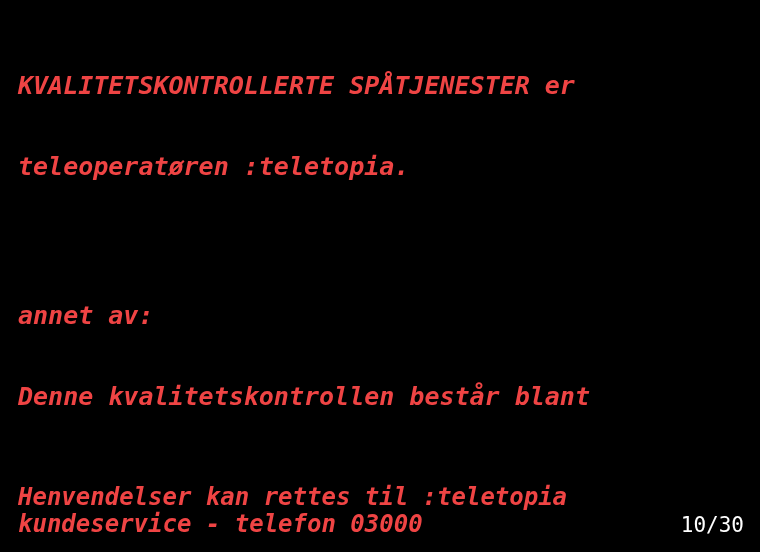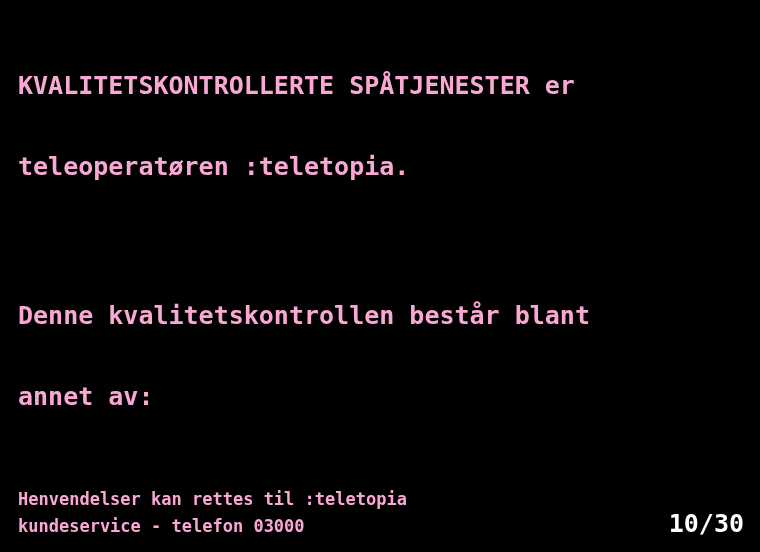--- a/index.html
+++ b/index.html
@@ -14,21 +14,22 @@
     overflow: hidden;
   }
   .page {
     position: relative;
     width: 760px;
     height: 552px;
     box-sizing: border-box;
     padding: 18px 16px 0 18px;
   }
   .yellow {
-    color: #f9a8d4;
+    color: #ef4444;
+    font-style: italic;
   }
   .para {
     font-size: 25px;
     line-height: 1.08;
     letter-spacing: 0px;
     font-weight: bold;
     margin: 0;
     white-space: pre-wrap;
   }
   .intro {
@@ -37,50 +38,50 @@
   .second {
     margin-bottom: 18px;
   }
   .footer {
     position: absolute;
     left: 18px;
     right: 16px;
     bottom: 14px;
   }
   .footer-line {
-    font-size: 17px;
+    font-size: 24px;
     line-height: 1.12;
     font-weight: bold;
     white-space: pre;
   }
   .footer-row {
     display: flex;
     justify-content: space-between;
     align-items: baseline;
   }
   .pagenum {
     color: #ffffff;
-    font-size: 25px;
-    font-weight: bold;
+    font-size: 21px;
+    font-weight: normal;
     text-align: center;
   }
 </style>
 </head>
 <body>
 
 <div class="page">
 
   <div class="para intro yellow">
     <div>KVALITETSKONTROLLERTE SPÅTJENESTER er</div>
     <div>teleoperatøren :teletopia.</div>
   </div>
 
   <div class="para second yellow">
+    <div>annet av:</div>
     <div>Denne kvalitetskontrollen består blant</div>
-    <div>annet av:</div>
   </div>
 
   <div class="footer">
     <div class="footer-line yellow">Henvendelser kan rettes til :teletopia</div>
     <div class="footer-row">
       <div class="footer-line yellow">kundeservice - telefon 03000</div>
       <div class="pagenum">10/30</div>
     </div>
   </div>
 

